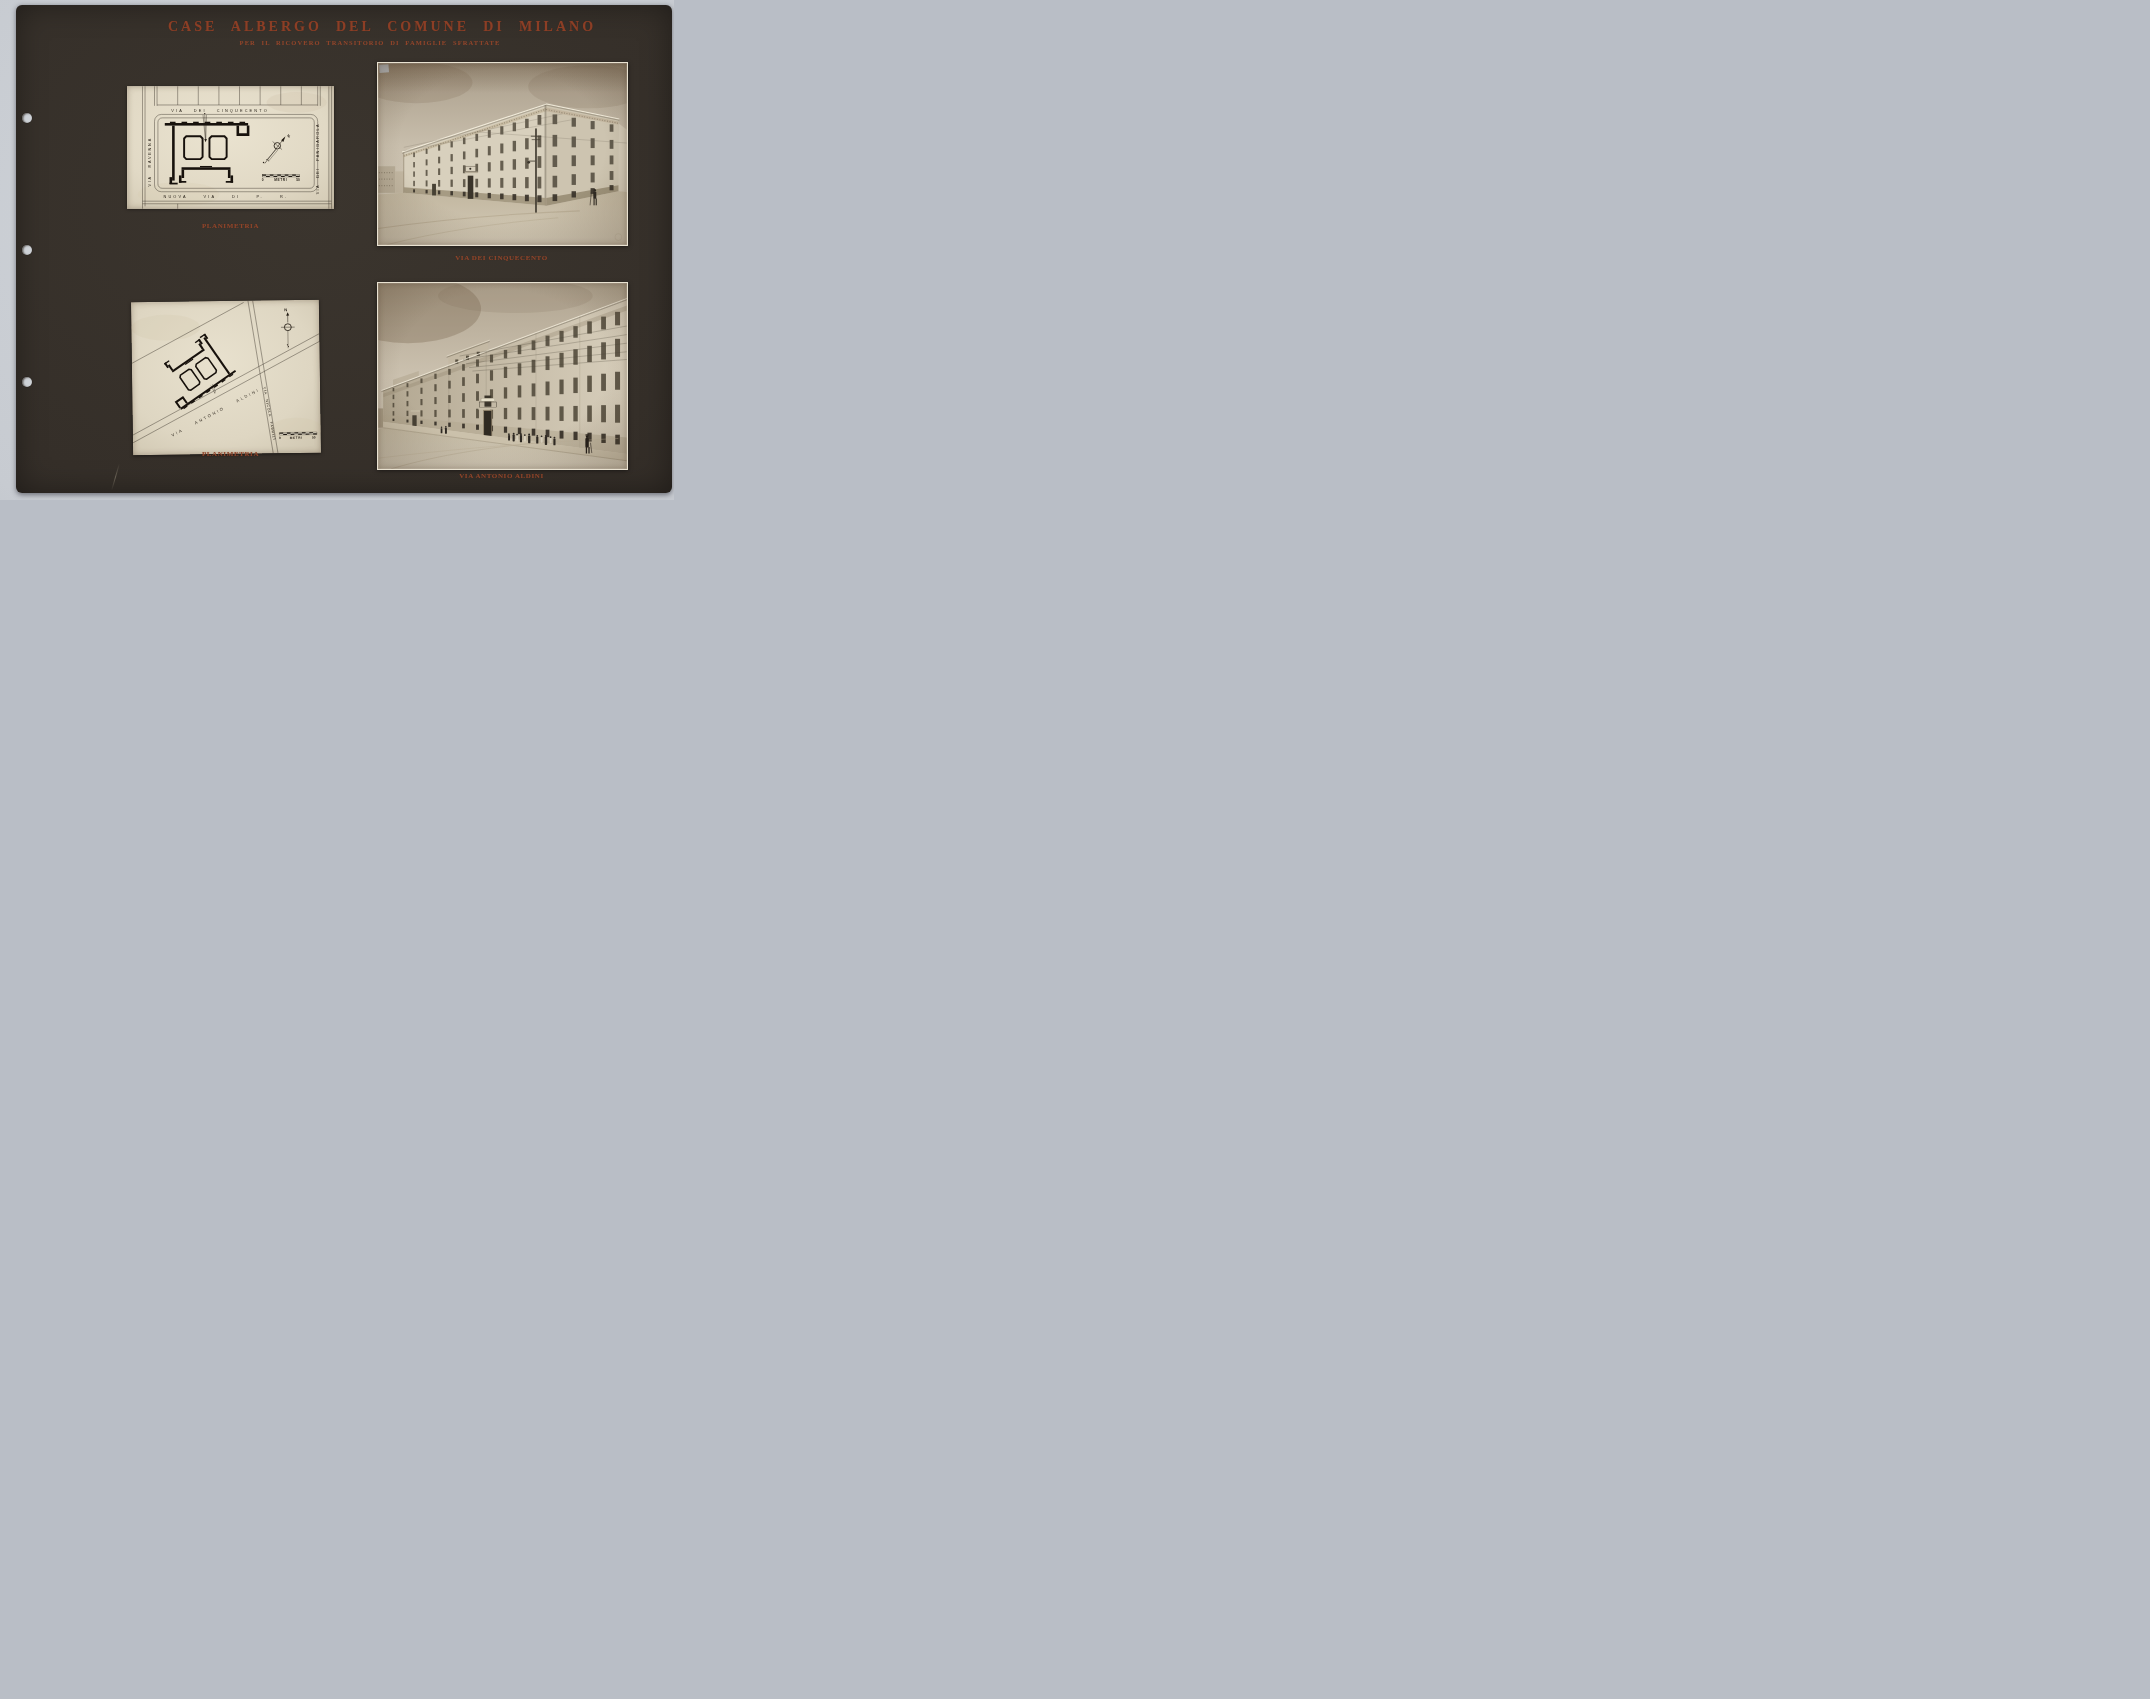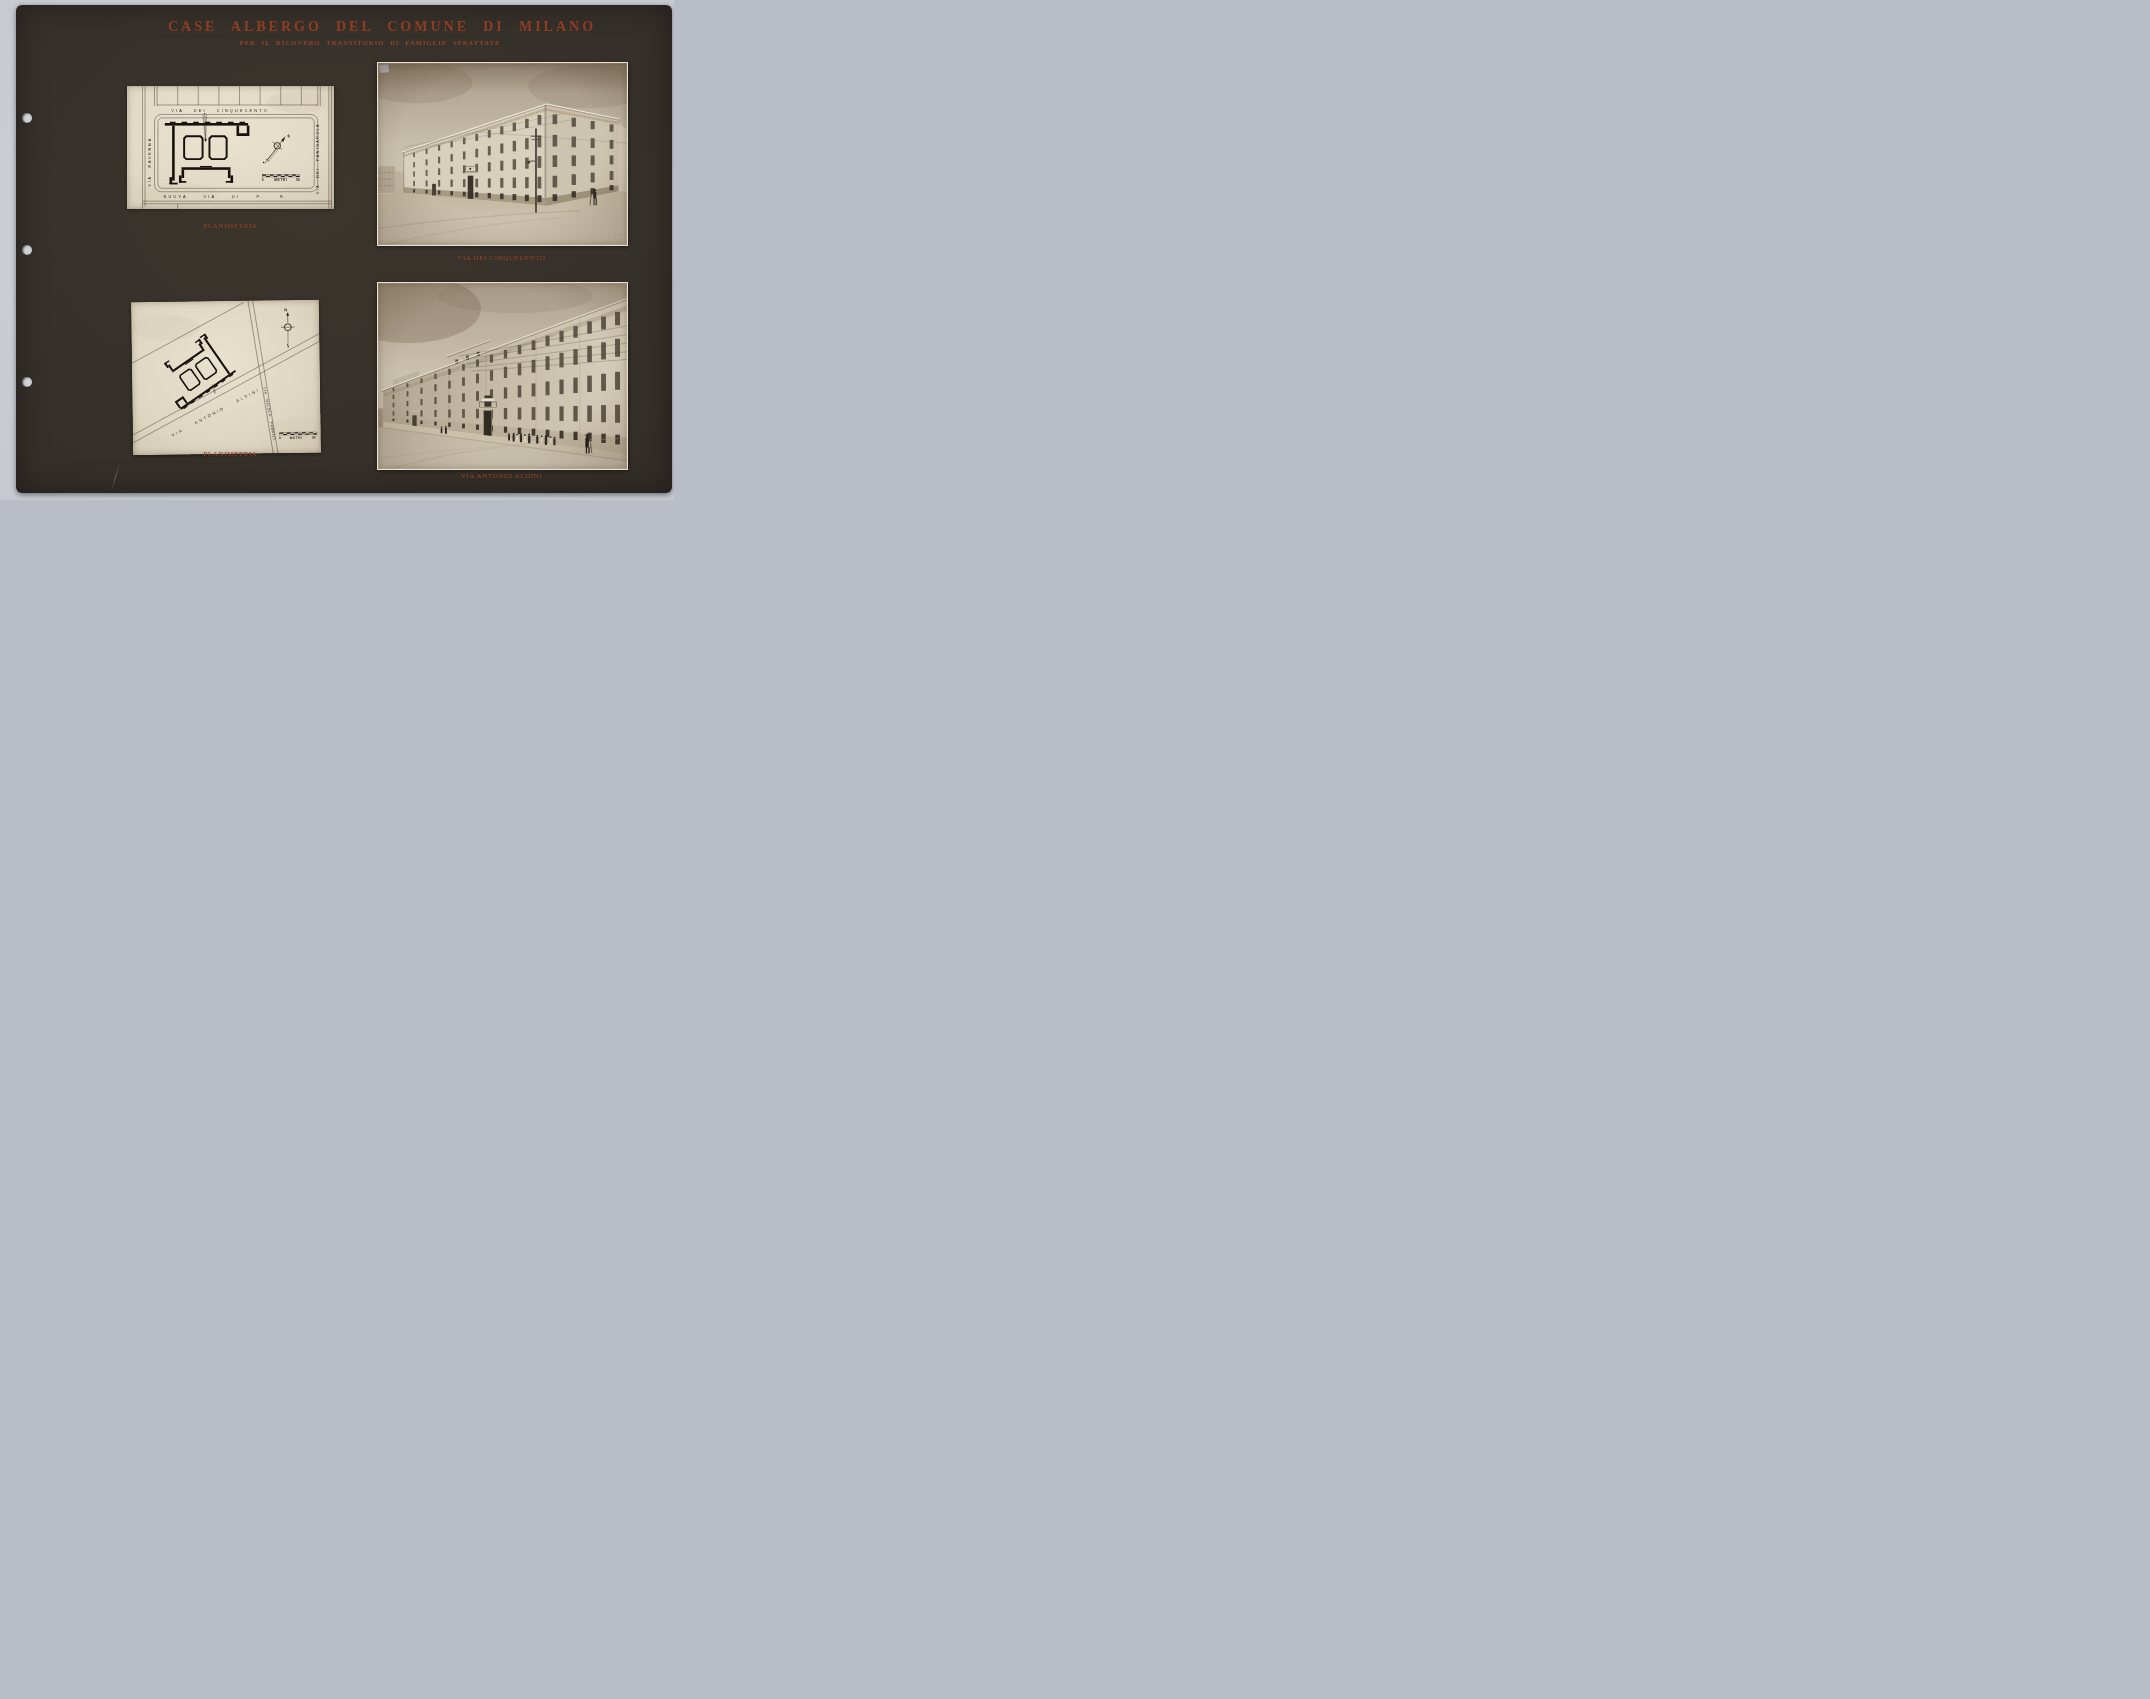--- a/index.html
+++ b/index.html
@@ -11,21 +11,21 @@
         box-shadow:0 1.3px 5.2px rgba(25,25,35,.5);}
   .page::after{content:"";position:absolute;inset:0;border-radius:6px;
         box-shadow:inset 0 0 30px rgba(0,0,0,.38);pointer-events:none;}
   .hole{position:absolute;width:10.3px;height:10.3px;border-radius:50%;background:#ced2d7;
         box-shadow:inset 1.3px 0.4px 1.7px rgba(35,28,20,.65), 0 0 0 0.4px rgba(20,15,10,.35);}
   .title{position:absolute;left:168px;top:19px;width:404px;text-align:left;color:#8c3e25;
         font-size:14px;font-weight:bold;letter-spacing:3px;word-spacing:7.7px;white-space:nowrap;
         text-shadow:0 0 0.9px rgba(110,45,25,.35);}
   .subtitle{position:absolute;left:168px;top:39px;width:404px;text-align:center;color:#94452a;
         font-size:6.5px;font-weight:bold;letter-spacing:1.1px;word-spacing:3px;white-space:nowrap;}
-  .cap{position:absolute;text-align:center;color:#90452a;font-size:7px;font-weight:normal;
+  .cap{position:absolute;text-align:center;color:#90452a;font-size:7px;font-weight:bold;
         letter-spacing:0.6px;white-space:nowrap;text-shadow:0 0 0.9px rgba(110,45,25,.3);}
   .fig{position:absolute;}
   .fig svg{display:block;width:100%;height:100%;}
   .fig::after{content:"";position:absolute;inset:0;pointer-events:none;
         box-shadow:inset 0 0 6.9px rgba(70,50,30,.35), inset 0 0 0 0.4px rgba(248,243,230,.35);}
   .plan{box-shadow:0 0.9px 3.4px rgba(0,0,0,.5);}
   .photo{box-shadow:0 1.3px 4.3px rgba(0,0,0,.55);border:0.9px solid #e9e2d1;}
   .scratch{position:absolute;pointer-events:none;}
   .m{font-family:"Liberation Sans",sans-serif;fill:#241d15;}
 </style>

